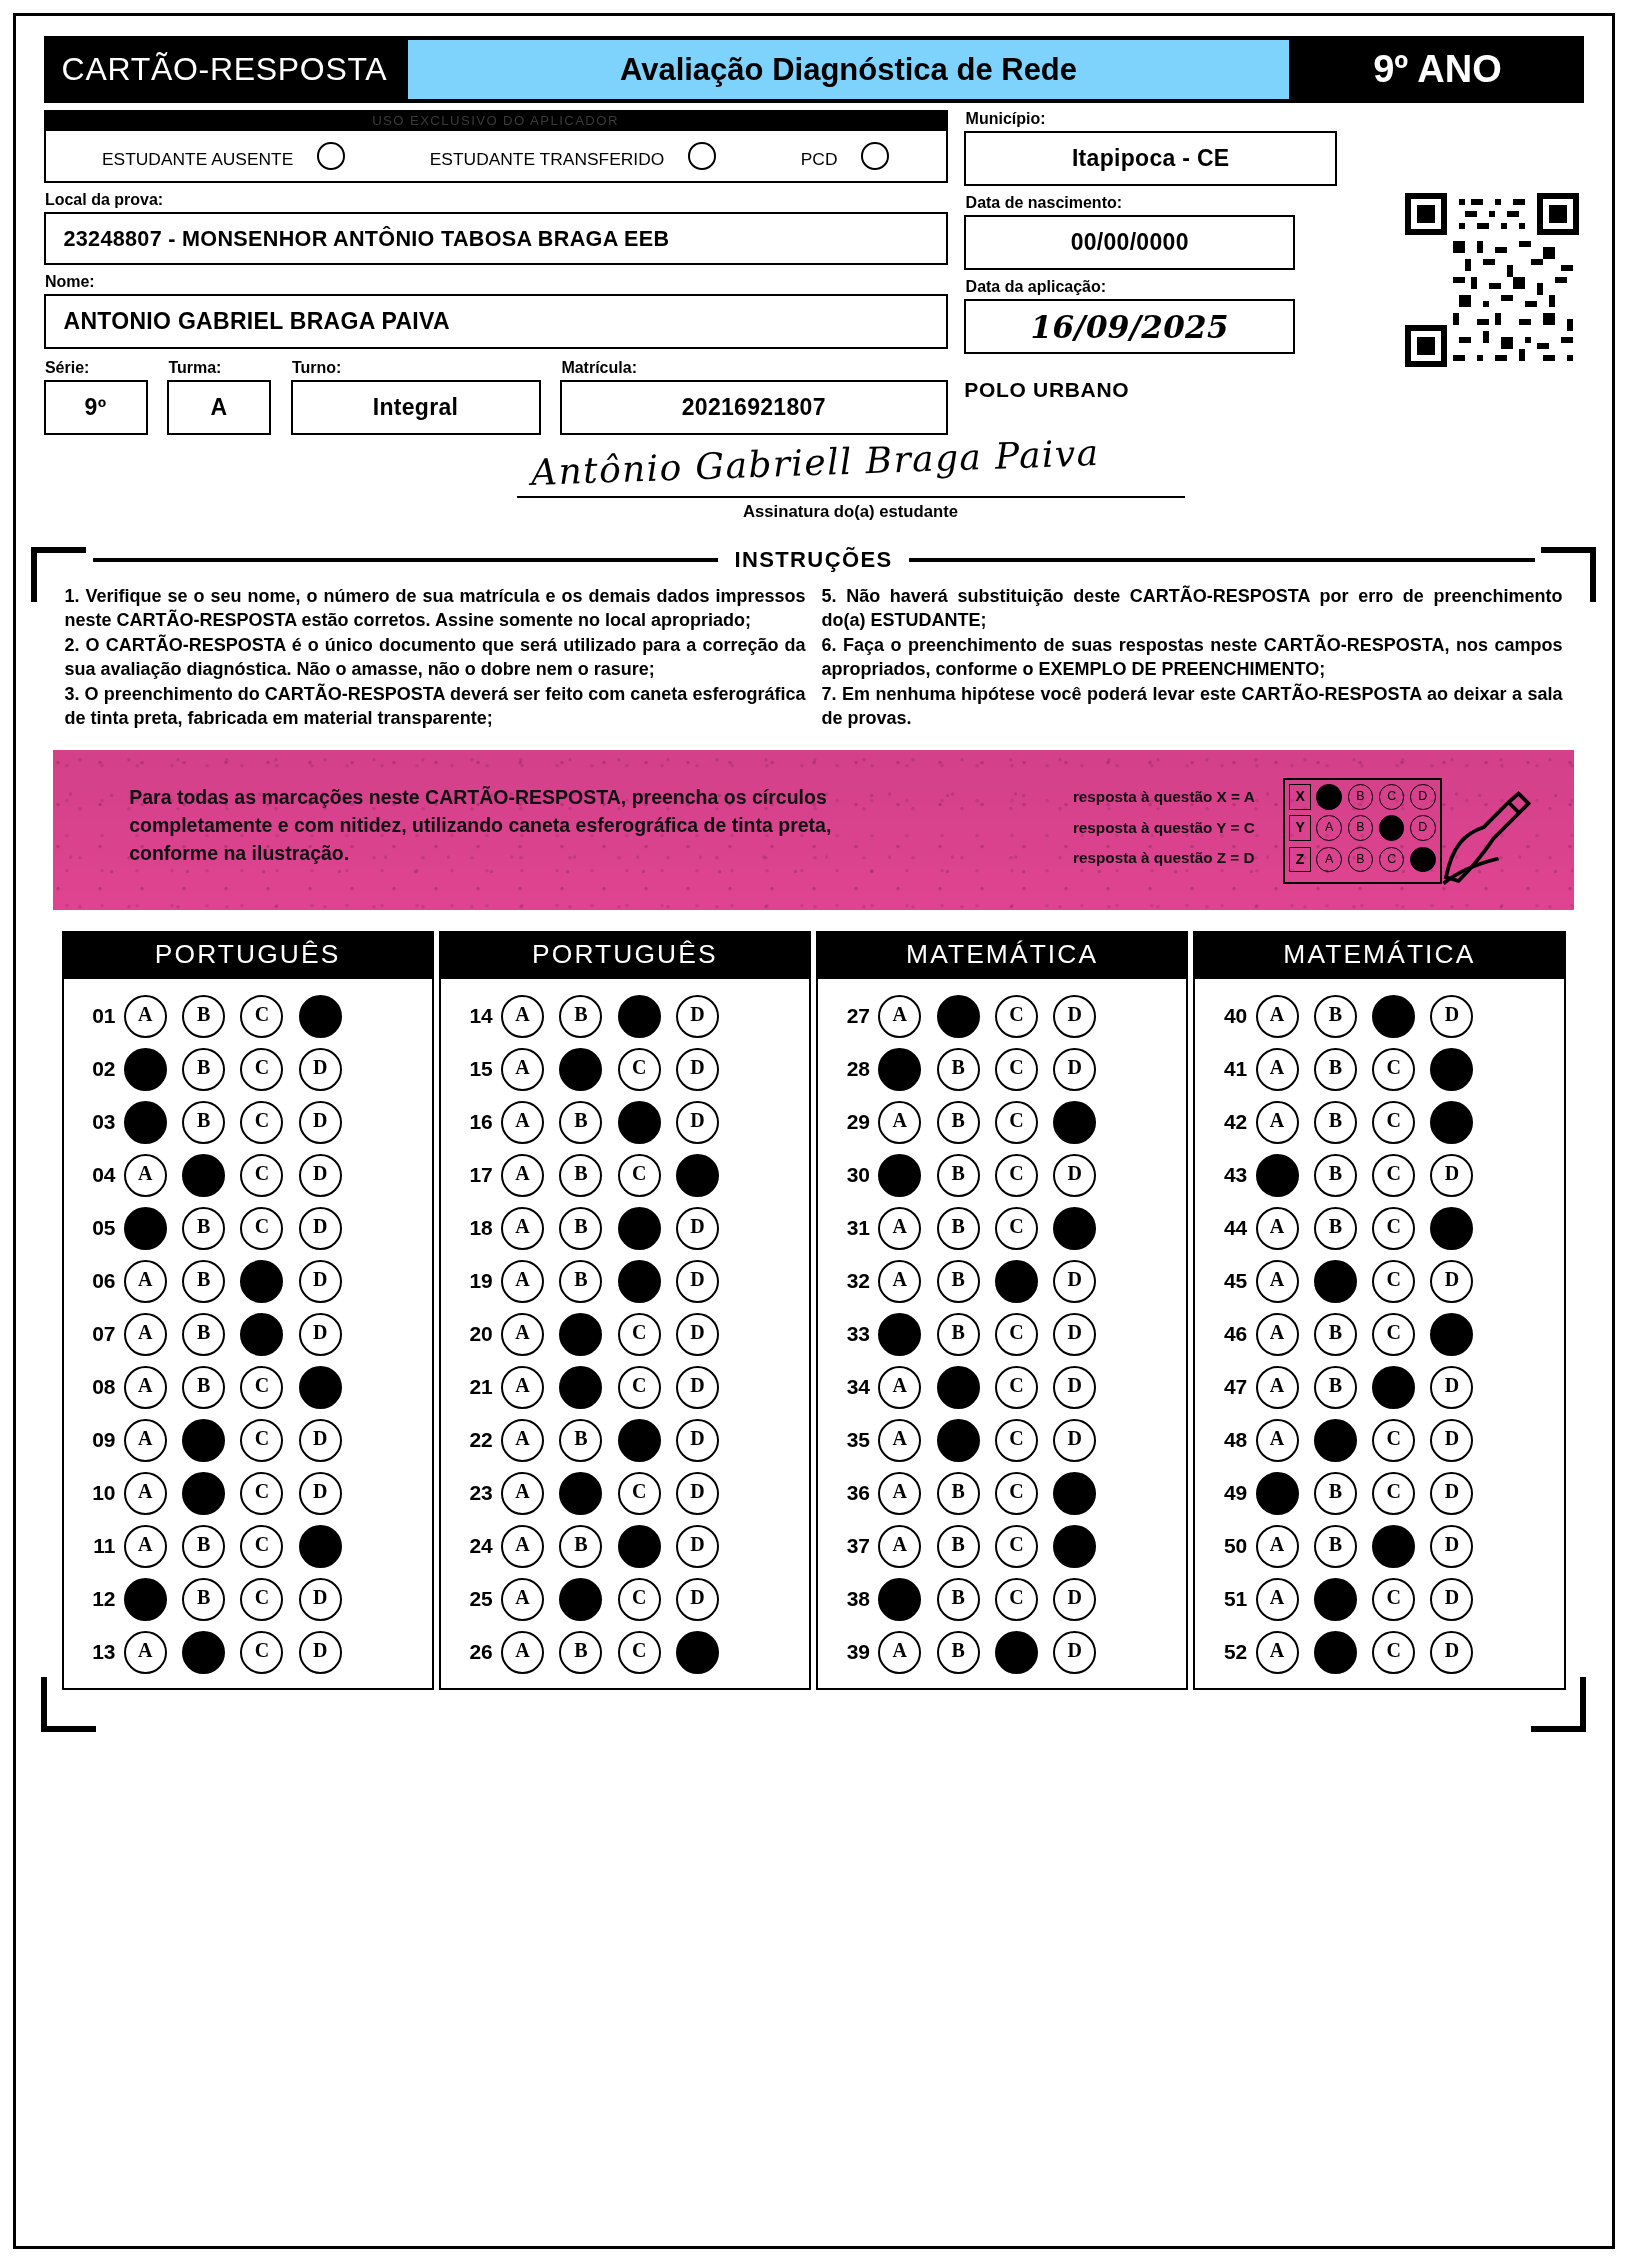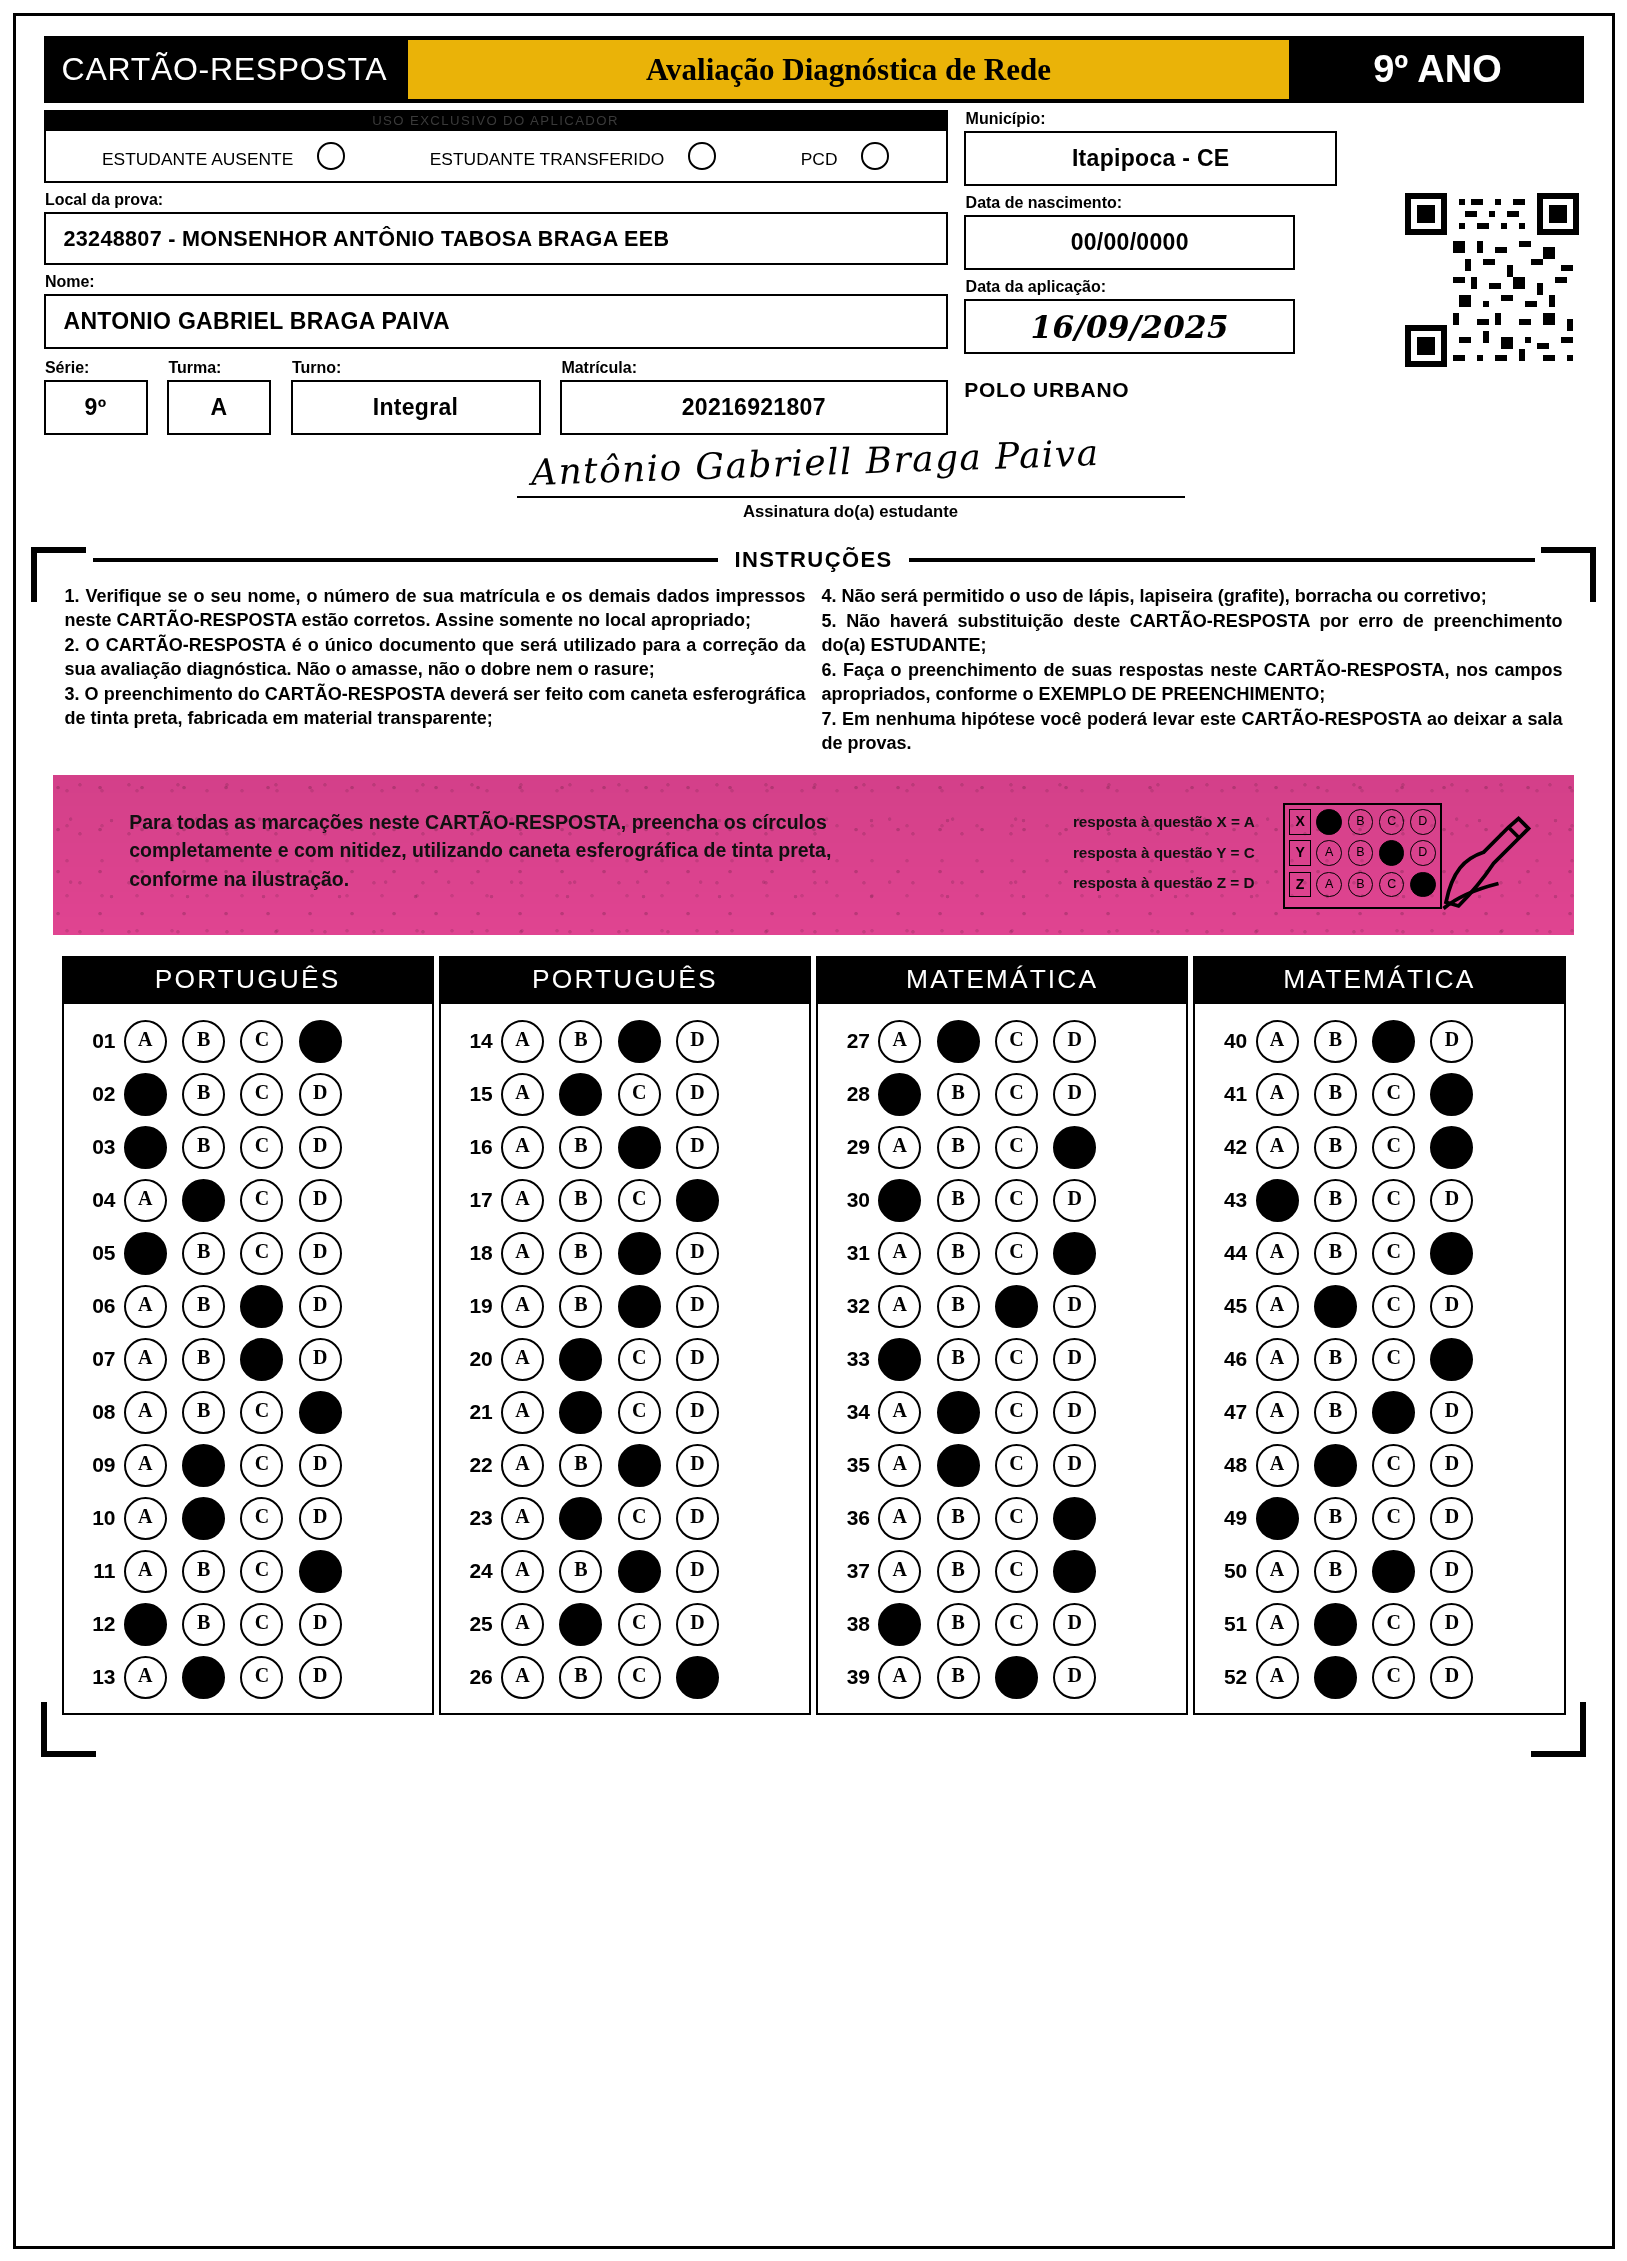--- a/index.html
+++ b/index.html
@@ -7,21 +7,21 @@
 
   .sheet { position:relative; width:1627px; height:2261px; box-sizing:border-box; padding:12.5px; }
   .sheet-border { position:absolute; left:12.5px; top:12.5px; right:12.5px; bottom:12.5px; border:3.5px solid #000; box-sizing:border-box; }
 
   .inner { position:relative; margin:23.6px 31px 0 31px; }
 
   
   .header { display:flex; align-items:stretch; height:67px; }
   .hdr-left { background:#000; color:#fff; display:flex; align-items:center; justify-content:center; width:362px; }
   .hdr-left span { font-size:32px; letter-spacing:0.7px; }
-  .hdr-mid { background:#eab308; color:#000; display:flex; align-items:center; justify-content:center; flex:1; margin:4.2px 2.8px; border:0;font-family:Liberation Serif, serif; }
+  .hdr-mid { background:#7dd3fc; color:#000; display:flex; align-items:center; justify-content:center; flex:1; margin:4.2px 2.8px; border:0; }
   .hdr-mid span { font-size:31px; font-weight:bold; }
   .hdr-right { background:#000; color:#fff; display:flex; align-items:center; justify-content:center; width:292px; }
   .hdr-right span { font-size:38px; font-weight:bold; }
   .header-wrap { background:#000; padding:0; }
 
   
   .idblock { display:flex; margin-top:7px; }
   .idleft { width:904px; }
   .idright { flex:1; padding-left:16.7px; position:relative; }
 
@@ -292,21 +292,20 @@
         <div class="rule"></div>
       </div>
 
       <div class="instr-cols">
         <div class="instr-col">
           <p>1. Verifique se o seu nome, o número de sua matrícula e os demais dados impressos neste CARTÃO-RESPOSTA estão corretos. Assine somente no local apropriado;</p>
           <p>2. O CARTÃO-RESPOSTA é o único documento que será utilizado para a correção da sua avaliação diagnóstica. Não o amasse, não o dobre nem o rasure;</p>
           <p>3. O preenchimento do CARTÃO-RESPOSTA deverá ser feito com caneta esferográfica de tinta preta, fabricada em material transparente;</p>
         </div>
         <div class="instr-col">
-          <p>4. Não será permitido o uso de lápis, lapiseira (grafite), borracha ou corretivo;</p>
           <p>5. Não haverá substituição deste CARTÃO-RESPOSTA por erro de preenchimento do(a) ESTUDANTE;</p>
           <p>6. Faça o preenchimento de suas respostas neste CARTÃO-RESPOSTA, nos campos apropriados, conforme o EXEMPLO DE PREENCHIMENTO;</p>
           <p>7. Em nenhuma hipótese você poderá levar este CARTÃO-RESPOSTA ao deixar a sala de provas.</p>
         </div>
       </div>
     </div>
 
     <div class="example">
       <div class="example-noise"></div>
       <div class="example-text">Para todas as marcações neste CARTÃO-RESPOSTA, preencha os círculos completamente e com nitidez, utilizando caneta esferográfica de tinta preta, conforme na ilustração.</div>

